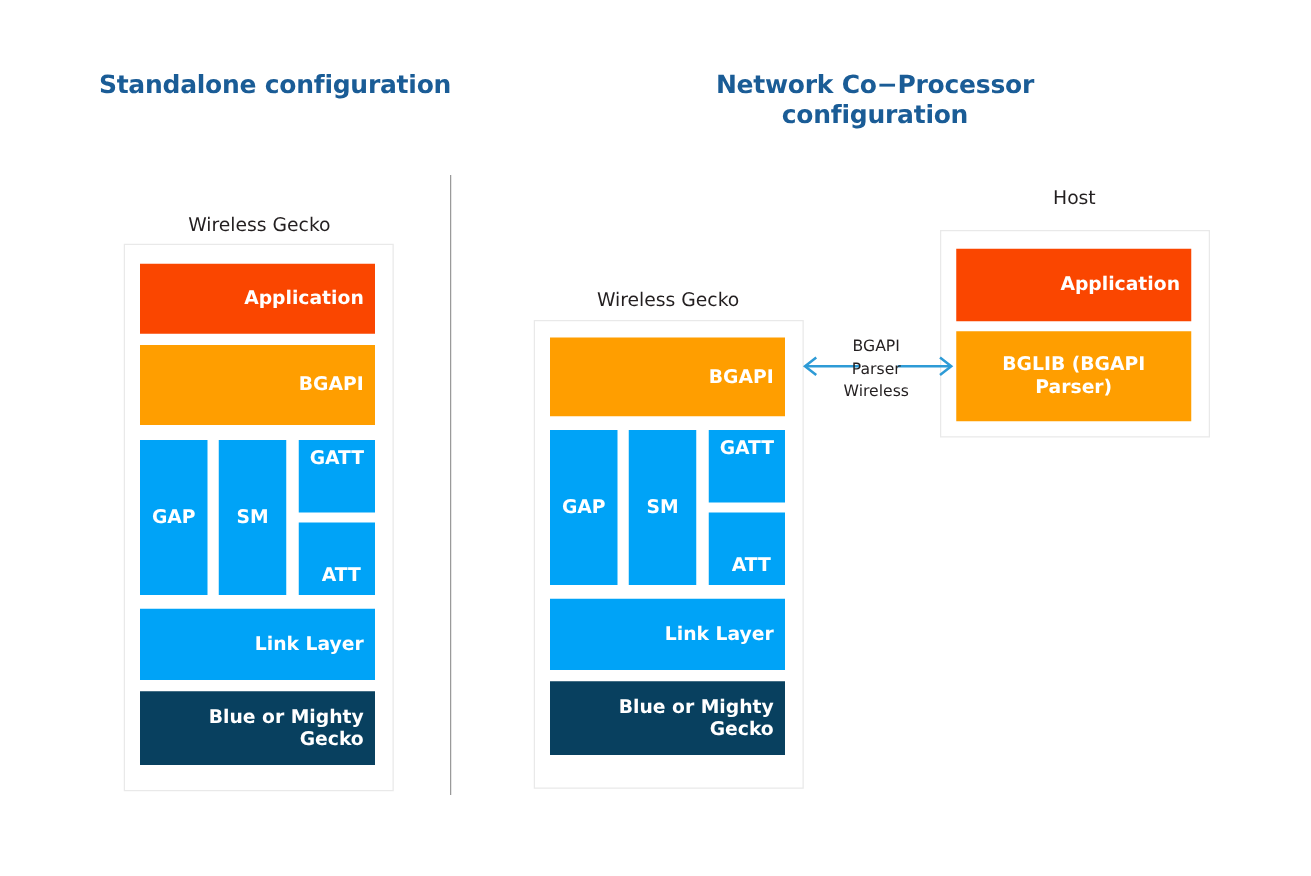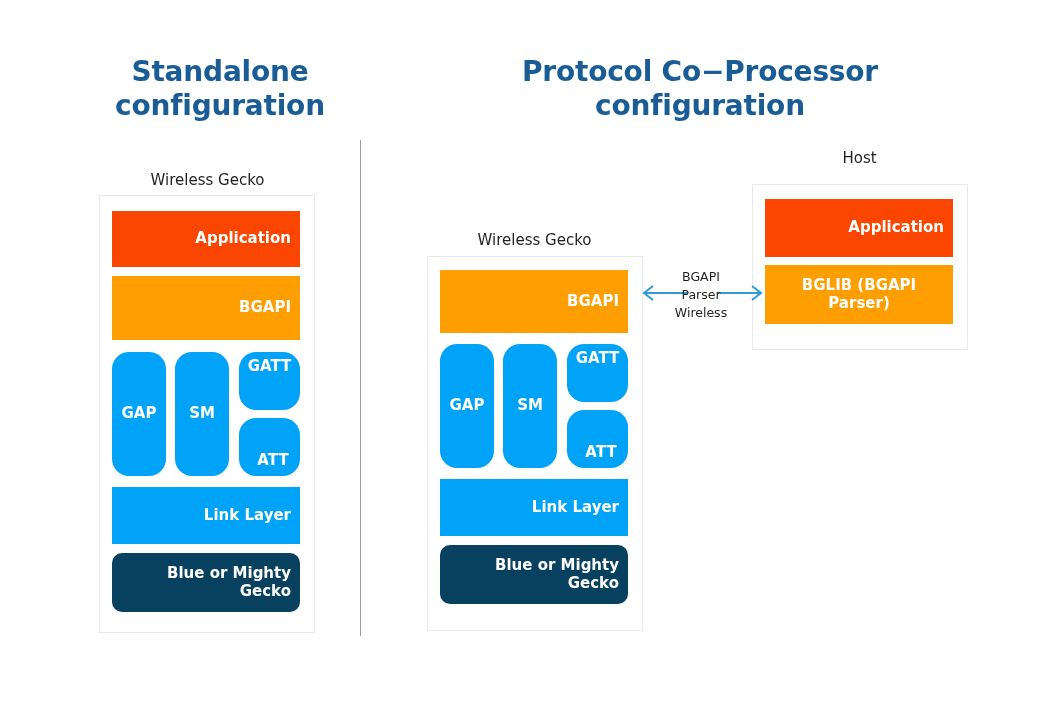--- a/index.html
+++ b/index.html
@@ -14,21 +14,21 @@
     position: relative;
     font-family: "DejaVu Sans", "Liberation Sans", sans-serif;
     overflow: hidden;
   }
 
   
   .heading {
     position: absolute;
     color: #1a5c96;
     font-weight: bold;
-    font-size: 28px;
+    font-size: 20px;
     line-height: 1.22;
     text-align: center;
     letter-spacing: -0.2px;
   }
   #heading-left  { left: 60px;  top: 55px;  width: 320px; }
   #heading-right { left: 500px; top: 55px;  width: 400px; }
 
   
   #divider {
     position: absolute;
@@ -63,29 +63,29 @@
     color: #ffffff;
     font-weight: bold;
     font-size: 15px;
     line-height: 1.18;
     display: flex;
     padding: 6px 9px;
   }
   .block.red    { background: #fa4600; }
   .block.amber  { background: #ff9e00; }
   .block.blue   { background: #00a3f7; }
-  .block.navy   { background: #08405f; border-radius: 10px; }
+  .block.navy   { background: #08405f; }
 
   .al-right  { justify-content: flex-end;  text-align: right; }
   .al-center { justify-content: center;    text-align: center; }
   .v-mid     { align-items: center; }
   .v-top     { align-items: flex-start; }
   .v-bot     { align-items: flex-end; padding-left: 16px; }
 
-  .block.small { font-size: 15px; border-radius: 17px; }
+  .block.small { font-size: 15px; }
 
   
   #connector-label {
     position: absolute;
     left: 655px;
     top: 268px;
     width: 92px;
     text-align: center;
     font-size: 12.5px;
     line-height: 1.42;
@@ -95,21 +95,21 @@
     position: absolute;
     left: 620px;
     top: 282px;
   }
 </style>
 </head>
 <body>
 
 <div class="heading" id="heading-left">Standalone configuration</div>
 
-<div class="heading" id="heading-right">Protocol Co−Processor configuration</div>
+<div class="heading" id="heading-right">Network Co−Processor configuration</div>
 
 <div id="divider"></div>
 
 <div class="caption" style="left:100px; top:171px; width:215px;">Wireless Gecko</div>
 
 <div class="panel" id="standalone-panel" style="left:99px; top:195px; width:216px; height:438px;">
 
   <div class="block red al-right v-mid" style="left:12px; top:15px; width:188px; height:56px;">Application</div>
 
   <div class="block amber al-right v-mid" style="left:12px; top:80px; width:188px; height:64px;">BGAPI</div>
@@ -145,21 +145,21 @@
 
   <div class="block navy al-right v-mid" style="left:12px; top:288px; width:188px; height:59px;">Blue or Mighty Gecko</div>
 </div>
 
 <div class="caption" style="left:752px; top:149px; width:215px;">Host</div>
 
 <div class="panel" id="host-panel" style="left:752px; top:184px; width:216px; height:166px;">
 
   <div class="block red al-right v-mid" style="left:12px; top:14px; width:188px; height:58px;">Application</div>
 
-  <div class="block amber al-center v-mid" style="left:12px; top:80px; width:188px; height:59px;">BGLIB (BGAPI Parser)</div>
+  <div class="block amber al-center v-mid" style="left:12px; top:80px; width:188px; height:72px;">BGLIB (BGAPI Parser)</div>
 </div>
 
 <svg id="connector-svg" width="166" height="22">
 
   <line x1="25" y1="11" x2="68" y2="11" stroke="#2e9bd6" stroke-width="2"></line>
   <polyline points="33,4 24,11 33,18" fill="none" stroke="#2e9bd6" stroke-width="2"></polyline>
 
   <line x1="98" y1="11" x2="140" y2="11" stroke="#2e9bd6" stroke-width="2"></line>
   <polyline points="132,4 141,11 132,18" fill="none" stroke="#2e9bd6" stroke-width="2"></polyline>
 </svg>

